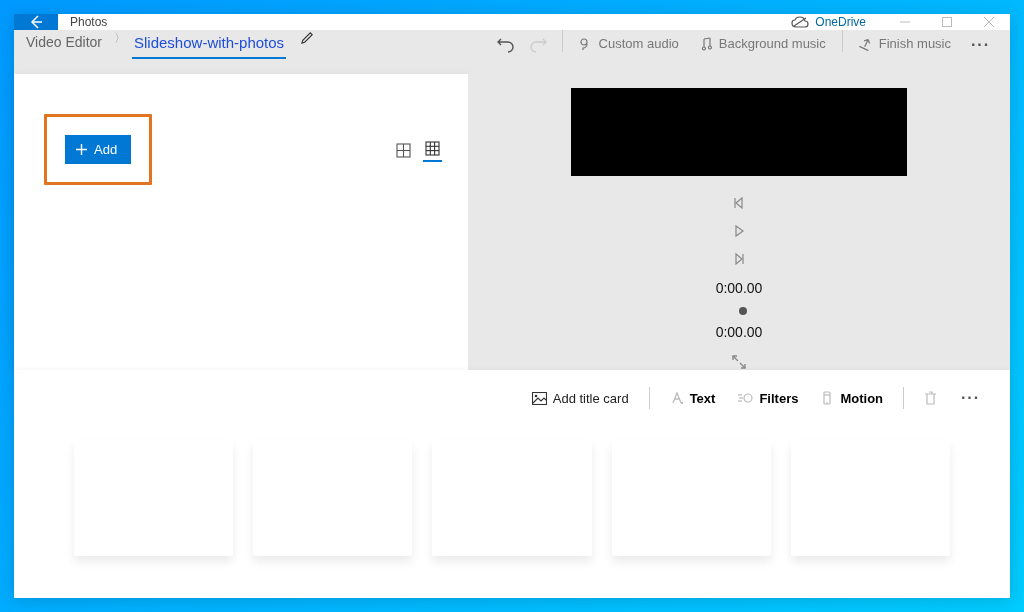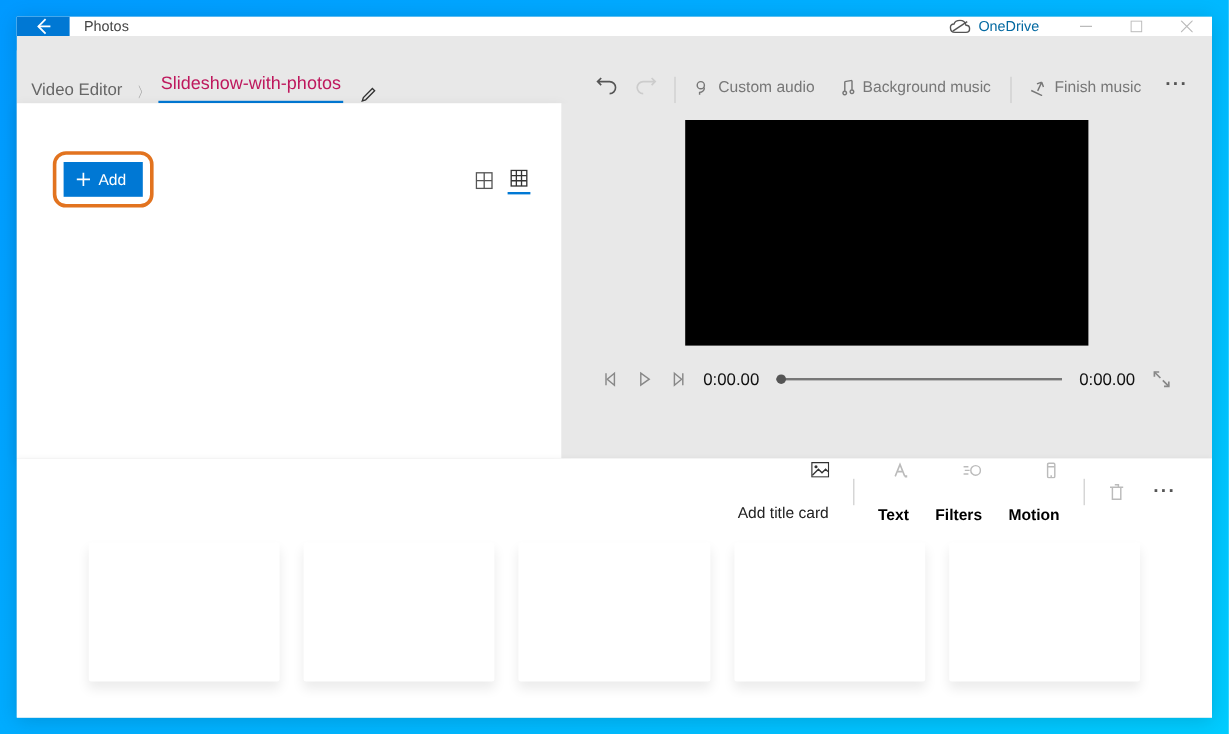--- a/index.html
+++ b/index.html
@@ -58,29 +58,28 @@
     align-items: center;
     justify-content: center;
     color: #bbb;
     cursor: pointer;
     font-size: 11px;
   }
   
   .tool-row {
     height: 44px;
     display: flex;
-    align-items: flex-end;
+    align-items: flex-start;
     padding: 0 10px 0 6px;
     background: #e8e8e8;
-    margin-top: 12px;
   }
   .crumb-a { color: #666; font-size: 14px; padding: 4px 6px; cursor: pointer; }
   .crumb-sep { color: #999; padding: 0 6px; font-size: 12px; }
   .crumb-b {
-    color: #be185d;
+    color: #1d4ed8;
     font-size: 15px;
     padding: 4px 2px 6px 2px;
     border-bottom: 2px solid #0078d4;
   }
   .edit-pencil { margin-left: 14px; color: #444; cursor: pointer; }
   .tool-row .spacer { flex: 1; }
   .tool-btn {
     display: flex;
     align-items: center;
     gap: 6px;
@@ -111,22 +110,22 @@
   }
   .lib-title { font-size: 14px; font-weight: 600; color: #111; }
   .collapse-chev { color: #0078d4; font-size: 15px; cursor: pointer; }
   .lib-actions {
     display: flex;
     align-items: center;
     margin-top: 22px;
   }
   .add-btn-wrap {
     border: 3px solid #e2731f;
-    border-radius: 11px;
-    padding: 6px;
+    border-radius: 1px;
+    padding: 18px;
   }
   .add-btn {
     background: #0078d4;
     color: #fff;
     padding: 7px 14px 7px 10px;
     display: flex;
     align-items: center;
     gap: 6px;
     font-size: 13px;
     cursor: pointer;
@@ -149,20 +148,21 @@
     height: 188px;
     background: #000;
   }
   .player-row {
     width: 100%;
     display: flex;
     align-items: center;
     gap: 14px;
     margin-top: 20px;
     padding: 0 4px;
+    flex-direction: column;
   }
   .pc-btn { color: #888; cursor: pointer; display:flex; }
   .time { font-size: 14px; color: #111; }
   .seek {
     flex: 1;
     height: 2px;
     background: #777;
     position: relative;
   }
   .seek::before {
@@ -183,24 +183,23 @@
   }
   .sb-toolbar {
     display: flex;
     align-items: center;
     gap: 6px;
     justify-content: flex-end;
     padding: 0 20px;
     height: 36px;
   }
   .sb-btn {
-    display: flex; align-items: flex-end; gap: 22px;
+    display: flex; align-items: center; gap: 6px;
     color: #222; font-size: 13px; cursor: pointer;
     padding: 4px 8px;
-    flex-direction: column;
   }
   .sb-btn.dim { color: #000000; font-weight: bold; }
   .clips {
     display: flex;
     gap: 20px;
     padding: 24px 60px 0 60px;
     height: 140px;
   }
   .clip {
     flex: 1;

